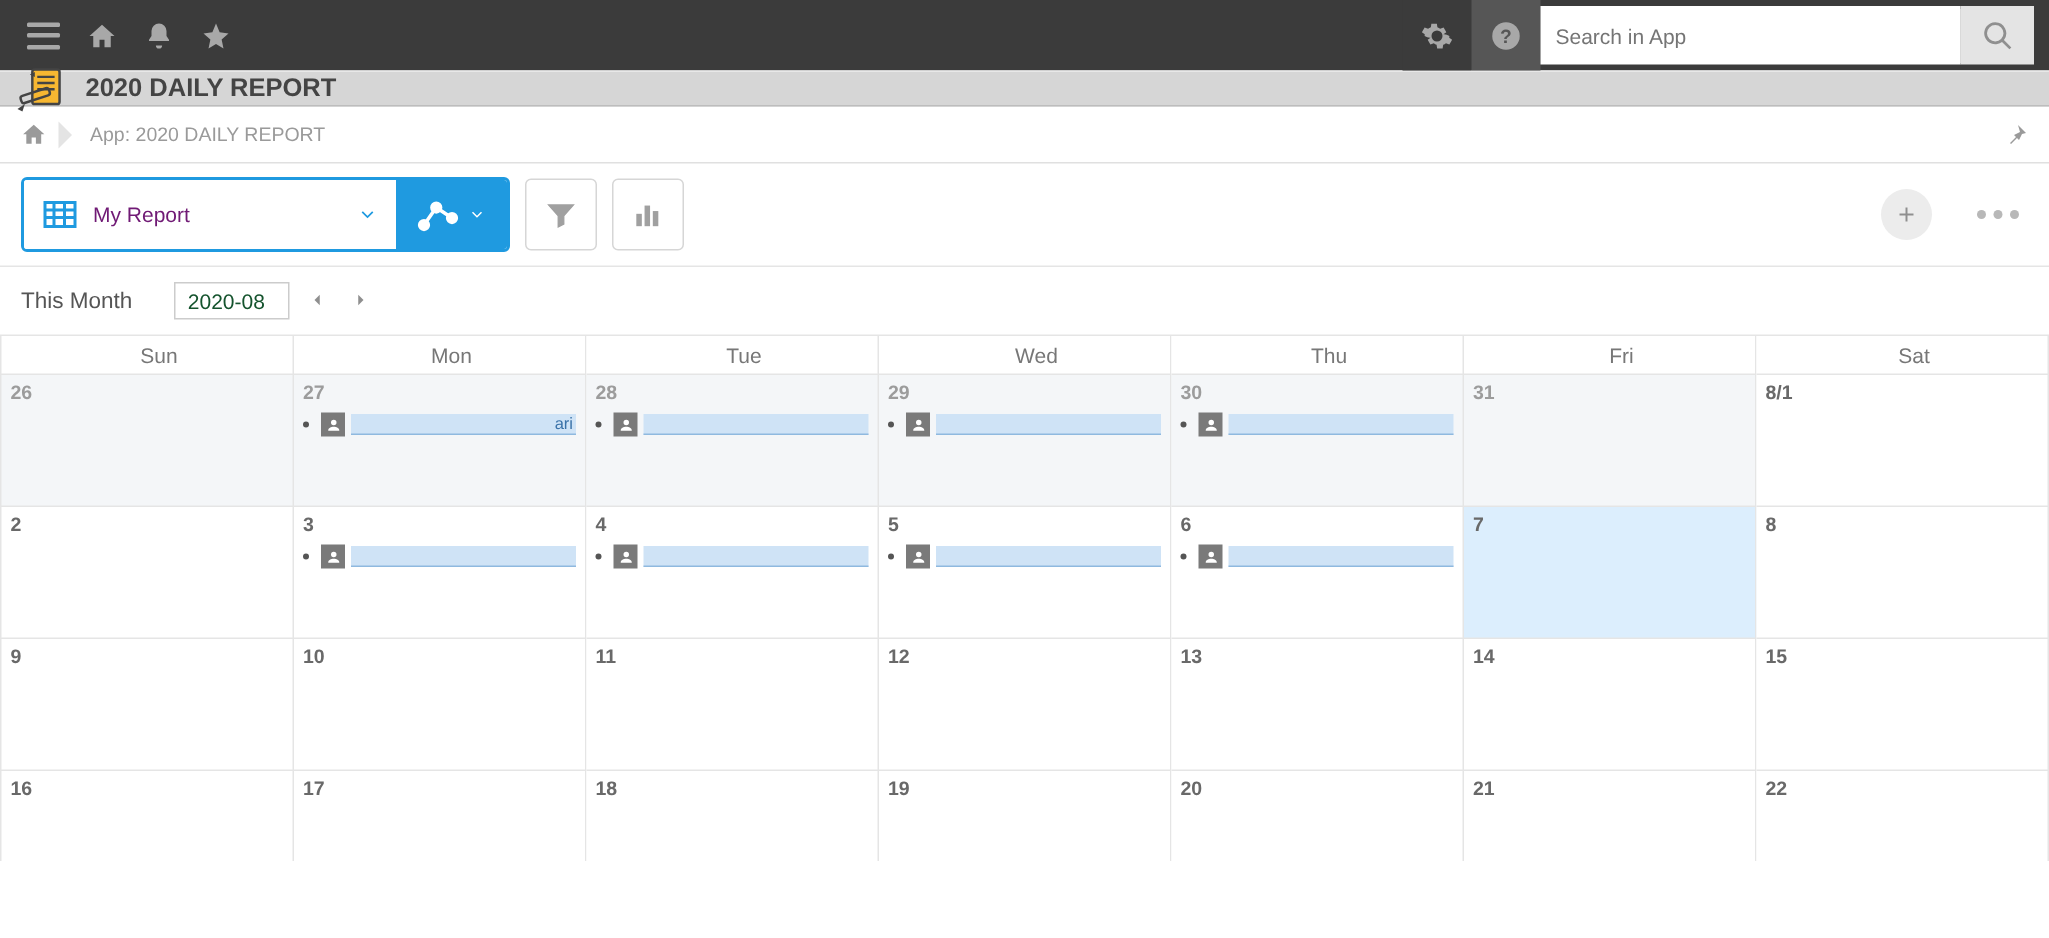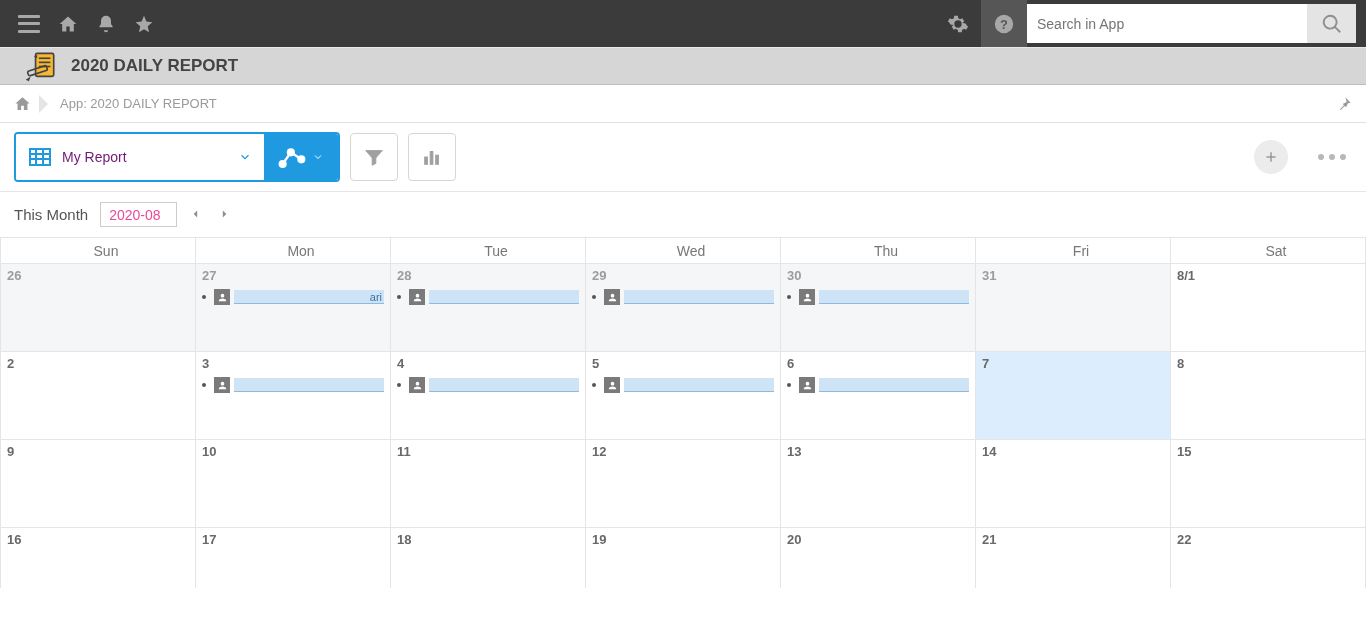--- a/index.html
+++ b/index.html
@@ -52,26 +52,26 @@
   }
   .search-btn {
     width:49px; height:39px; background:#e4e4e4;
     display:flex; align-items:center; justify-content:center;
     cursor:pointer;
   }
   .search-btn svg{width:22px;height:22px;fill:#8f8f8f;}
 
   
   .app-titlebar {
-    height:38px;
+    height:24px;
     background:#d6d6d6;
     border-top:1px solid #e8e8e8;
     border-bottom:1px solid #bdbdbd;
     display:flex; align-items:center;
-    padding:0 24px;
+    padding:0 10px;
     gap:14px;
   }
   .app-logo {
     width:33px;height:33px;
     position:relative;
     flex-shrink:0;
   }
   .app-logo svg{width:33px;height:33px;}
   .app-title { font-size:17px; font-weight:700; color:#444; }
 
@@ -149,21 +149,21 @@
   
   .monthbar{
     height:46px;
     border-top:1px solid #e5e5e5;
     display:flex;align-items:center;
     padding:0 14px;gap:12px;
     font-size:15px;color:#555;
   }
   .month-input{
     padding:4px 8px;border:1px solid #ccc;background:#fff;height:25px;width:77px;
-    font-size:14px;color:#ec4899;
+    font-size:14px;color:#14532d;margin-left:16px;
   }
   .arrow-btn{cursor:pointer;width:16px;height:16px;}
   .arrow-btn svg{width:14px;height:14px;fill:#8f8f8f;}
 
   
   .calendar{
     border-top:1px solid #e5e5e5;
     width:100%;
   }
   .cal-header{

